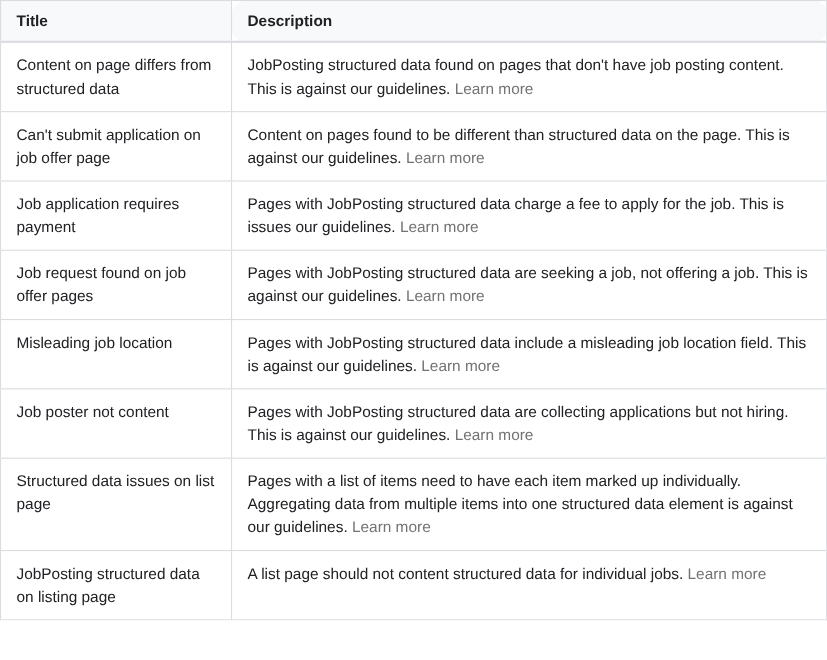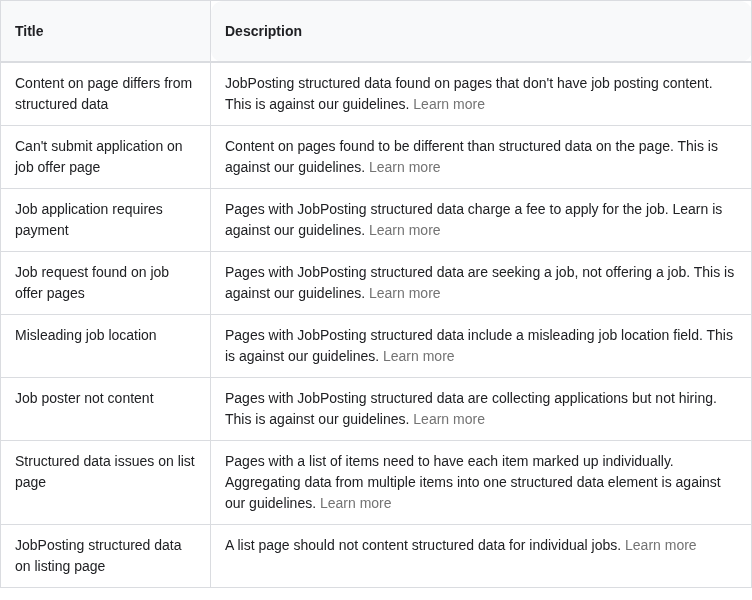--- a/index.html
+++ b/index.html
@@ -18,21 +18,21 @@
 
     table {
       width: 100%;
       border-collapse: collapse;
       border: 1px solid #dadce0;
     }
 
     thead th {
       background: #f8f9fa;
       text-align: left;
-      padding: 22px 14px;
+      padding: 10px 14px;
       font-weight: 700;
       font-size: 14px;
       border-bottom: 2px solid #dadce0;
       border-right: 1px solid #dadce0;
     }
 
     thead th:last-child {
       border-right: none;
     }
 
@@ -84,21 +84,21 @@
   <tr>
         <td class="title-col">Content on page differs from structured data</td>
         <td class="desc-col"><span>JobPosting structured data found on pages that don't have job posting content. This is against our guidelines. </span><a class="learn-more" href="#">Learn more</a></td>
       </tr>
       <tr>
         <td class="title-col">Can't submit application on job offer page</td>
         <td class="desc-col"><span>Content on pages found to be different than structured data on the page. This is against our guidelines. </span><a class="learn-more" href="#">Learn more</a></td>
       </tr>
       <tr>
         <td class="title-col">Job application requires payment</td>
-        <td class="desc-col"><span>Pages with JobPosting structured data charge a fee to apply for the job. Learn is against our guidelines. </span><a class="learn-more" href="#">Learn more</a></td>
+        <td class="desc-col"><span>Pages with JobPosting structured data charge a fee to apply for the job. This is issues our guidelines. </span><a class="learn-more" href="#">Learn more</a></td>
       </tr>
       <tr>
         <td class="title-col">Job request found on job offer pages</td>
         <td class="desc-col"><span>Pages with JobPosting structured data are seeking a job, not offering a job. This is against our guidelines. </span><a class="learn-more" href="#">Learn more</a></td>
       </tr>
       <tr>
         <td class="title-col">Misleading job location</td>
         <td class="desc-col"><span>Pages with JobPosting structured data include a misleading job location field. This is against our guidelines. </span><a class="learn-more" href="#">Learn more</a></td>
       </tr>
       <tr>

